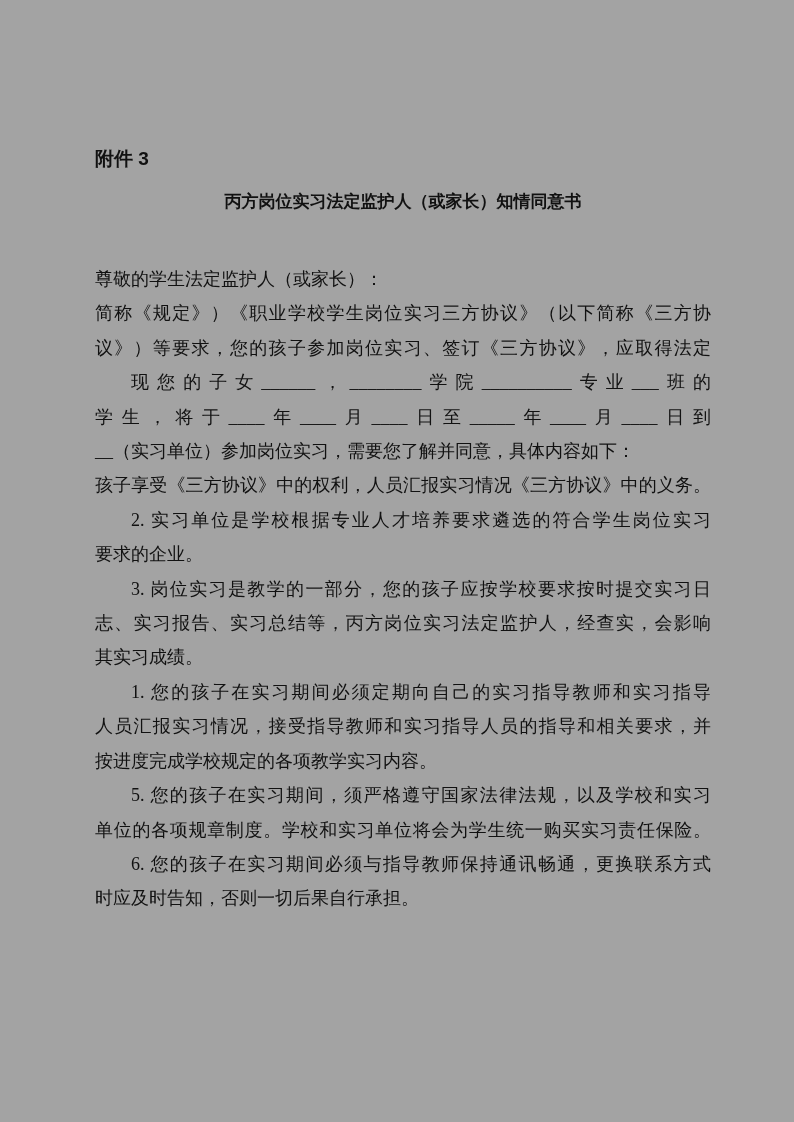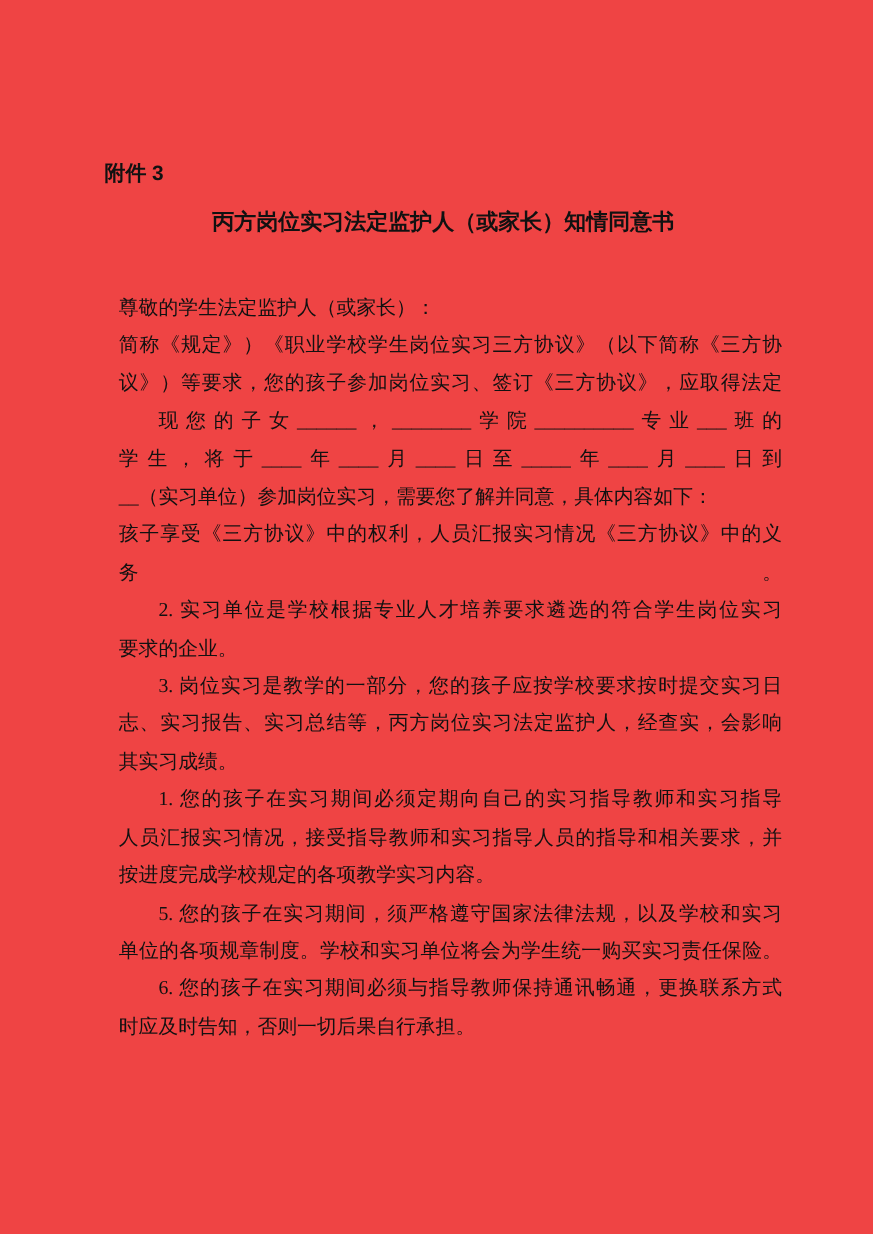--- a/index.html
+++ b/index.html
@@ -4,51 +4,50 @@
 <style>
   html, body {
     margin: 0;
     padding: 0;
     background: #ffffff;
   }
   .page {
     position: relative;
     width: 794px;
     height: 1122px;
-    background: #ef4444;
+    background: #a3a3a3;
     color: #111111;
     overflow: hidden;
   }
   .content {
     position: absolute;
     left: 95px;
     top: 146px;
     width: 616px;
   }
   .attachment {
     font-family: "Liberation Sans", "DejaVu Sans", sans-serif;
     font-weight: 700;
     font-size: 19px;
     line-height: 26px;
     text-align: left;
   }
   .doc-title {
     font-family: "Liberation Serif", "DejaVu Serif", serif;
     font-weight: 700;
-    font-size: 20px;
+    font-size: 17px;
     line-height: 32px;
     text-align: center;
     margin: 14px 0 0 0;
   }
   .doc-body {
     margin-top: 44px;
     font-family: "Liberation Serif", "DejaVu Serif", serif;
     font-size: 18px;
     line-height: 34.4px;
-    margin-left: 13px;
   }
   .line {
     text-align: left;
     white-space: normal;
   }
   .line.just {
     text-align: justify;
     text-align-last: justify;
   }
   .line.indent {

